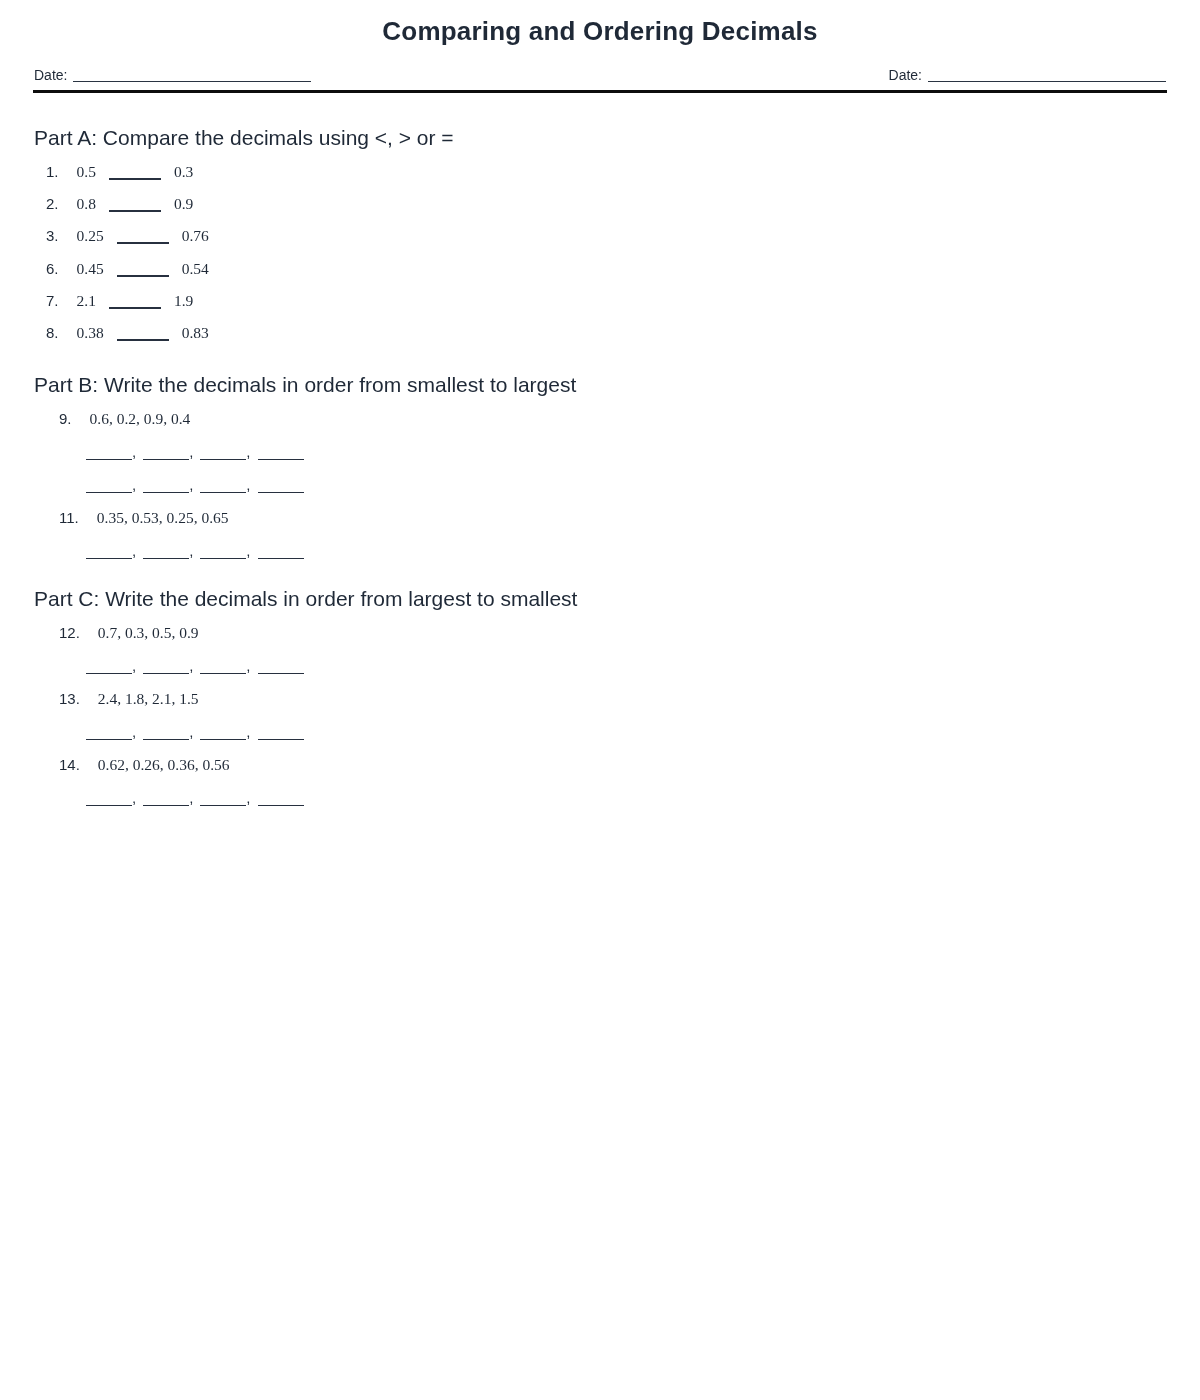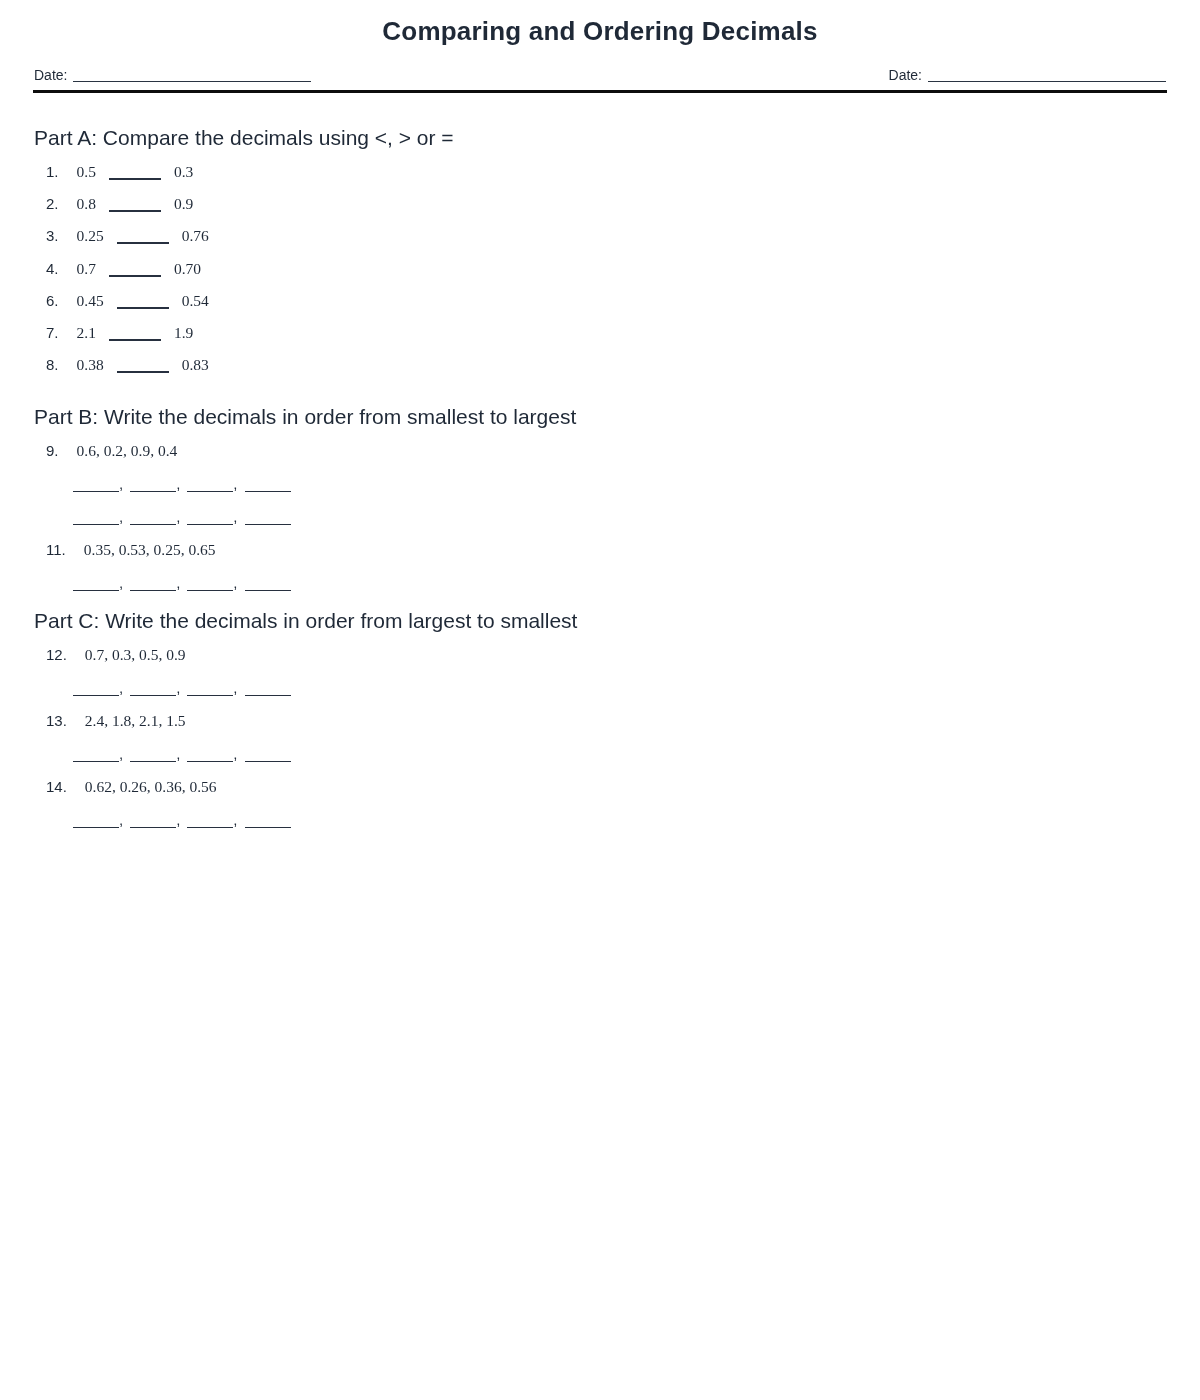--- a/index.html
+++ b/index.html
@@ -50,21 +50,21 @@
     font-family:Liberation Serif, serif;
     font-size:15.5px;
   }
   .blank {
     display:inline-block;
     height:0;
     border-bottom:2px solid #27303f;
     vertical-align:-3px;
   }
   .blank-a { width:52px; margin:0 13px; }
-  .group-list { margin-top:5px; margin-left:46px; }
+  .group-list { margin-top:5px; margin-left:59px; }
   .grow { line-height:33px; font-size:15px; white-space:nowrap; }
   .blanks-row { line-height:33px; margin-left:27px; font-size:15px; white-space:nowrap; }
   .blank-b { width:46px; border-bottom-width:1.5px; }
   .comma { margin-right:7px; }
 </style>
 </head>
 <body>
 
 <div class="page">
 
@@ -86,23 +86,20 @@
     <div class="row">
       <span class="num">1.</span><span class="mono">0.5</span><span class="blank blank-a"></span><span class="mono">0.3</span>
     </div>
     <div class="row">
       <span class="num">2.</span><span class="mono">0.8</span><span class="blank blank-a"></span><span class="mono">0.9</span>
     </div>
     <div class="row">
       <span class="num">3.</span><span class="mono">0.25</span><span class="blank blank-a"></span><span class="mono">0.76</span>
     </div>
     <div class="row">
-      <span class="num">4.</span><span class="mono">0.7</span><span class="blank blank-a"></span><span class="mono">0.70</span>
-    </div>
-    <div class="row">
       <span class="num">6.</span><span class="mono">0.45</span><span class="blank blank-a"></span><span class="mono">0.54</span>
     </div>
     <div class="row">
       <span class="num">7.</span><span class="mono">2.1</span><span class="blank blank-a"></span><span class="mono">1.9</span>
     </div>
     <div class="row">
       <span class="num">8.</span><span class="mono">0.38</span><span class="blank blank-a"></span><span class="mono">0.83</span>
     </div>
   </div>
 
@@ -114,21 +111,21 @@
     </div>
     <div class="group">
       <div class="blanks-row"><span class="blank blank-b"></span><span class="comma">,</span><span class="blank blank-b"></span><span class="comma">,</span><span class="blank blank-b"></span><span class="comma">,</span><span class="blank blank-b"></span></div>
     </div>
     <div class="group">
       <div class="grow"><span class="num">11.</span><span class="mono">0.35, 0.53, 0.25, 0.65</span></div>
       <div class="blanks-row"><span class="blank blank-b"></span><span class="comma">,</span><span class="blank blank-b"></span><span class="comma">,</span><span class="blank blank-b"></span><span class="comma">,</span><span class="blank blank-b"></span></div>
     </div>
   </div>
 
-  <div class="section-heading" style="margin-top:10px;">Part C: Write the decimals in order from largest to smallest</div>
+  <div class="section-heading" style="margin-top:20px;">Part C: Write the decimals in order from largest to smallest</div>
   <div class="group-list">
     <div class="group">
       <div class="grow"><span class="num">12.</span><span class="mono">0.7, 0.3, 0.5, 0.9</span></div>
       <div class="blanks-row"><span class="blank blank-b"></span><span class="comma">,</span><span class="blank blank-b"></span><span class="comma">,</span><span class="blank blank-b"></span><span class="comma">,</span><span class="blank blank-b"></span></div>
     </div>
     <div class="group">
       <div class="grow"><span class="num">13.</span><span class="mono">2.4, 1.8, 2.1, 1.5</span></div>
       <div class="blanks-row"><span class="blank blank-b"></span><span class="comma">,</span><span class="blank blank-b"></span><span class="comma">,</span><span class="blank blank-b"></span><span class="comma">,</span><span class="blank blank-b"></span></div>
     </div>
     <div class="group">

